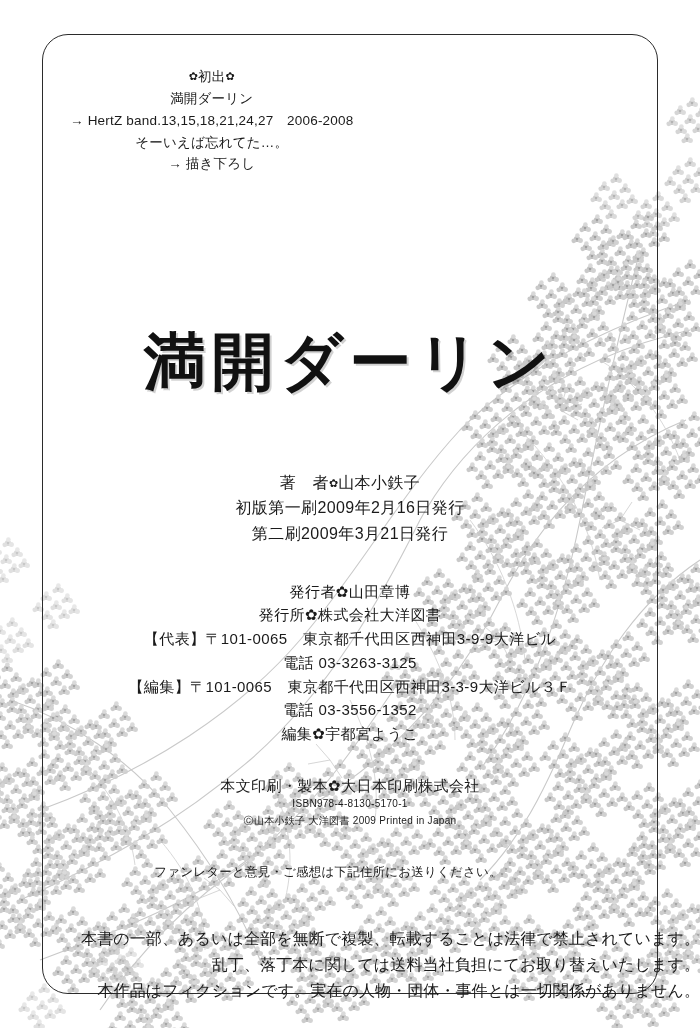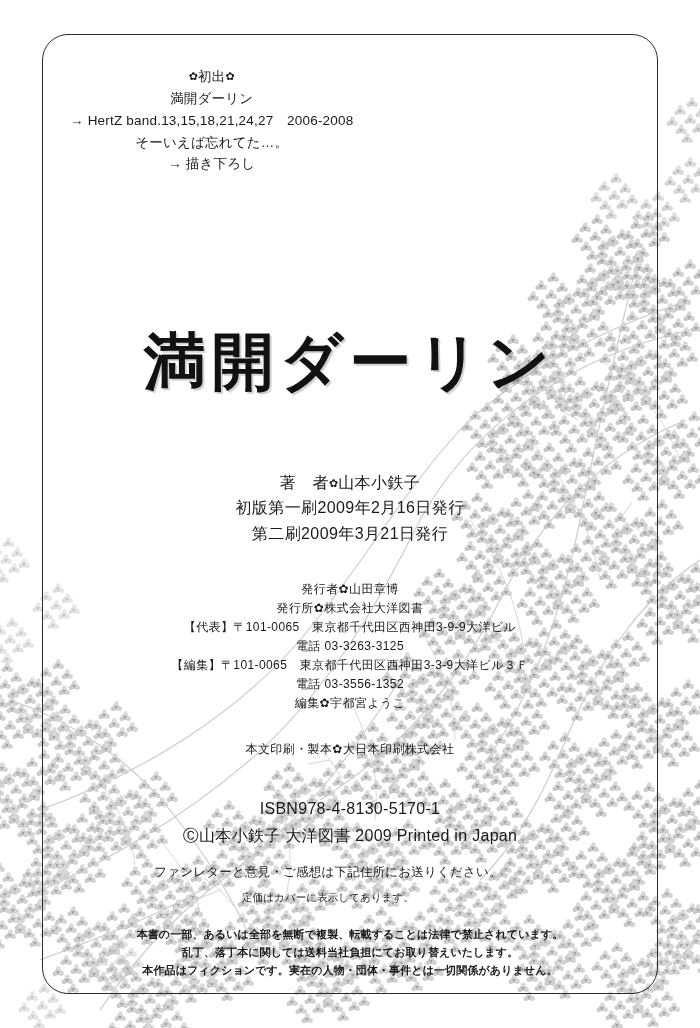--- a/index.html
+++ b/index.html
@@ -72,40 +72,40 @@
   
   .colophon {
     position: absolute;
     left: 0;
     top: 470px;
     width: 700px;
     text-align: center;
   }
   .colophon .grp { margin-bottom: 14px; }
   .colophon .row {
-    font-size: 12px;
+    font-size: 15px;
     line-height: 1.58;
     letter-spacing: 0.4px;
     white-space: nowrap;
   }
   .colophon .row.big {
     font-size: 16px;
   }
   .spacer-14 { height: 14px; }
   .spacer-20 { height: 20px; }
 
   .isbn-block {
     position: absolute;
     left: 0;
     top: 795px;
     width: 700px;
     text-align: center;
   }
   .isbn-block .row {
-    font-size: 16px;
+    font-size: 10px;
     line-height: 1.7;
     letter-spacing: 0.3px;
     white-space: nowrap;
   }
 
   .fanletter {
     position: absolute;
     left: 0;
     top: 862px;
     width: 656px;
@@ -124,25 +124,26 @@
   }
 
   .legal {
     position: absolute;
     left: 0;
     top: 926px;
     width: 700px;
     text-align: center;
   }
   .legal .row {
-    font-size: 11px;
-    font-weight: bold;
+    font-size: 16px;
+    font-weight: normal;
     line-height: 1.62;
     letter-spacing: 0.1px;
     white-space: nowrap;
+    text-align: right;
   }
 </style>
 </head>
 <body>
 
 <svg id="bg-art" viewBox="0 0 700 1028" xmlns="http://www.w3.org/2000/svg" aria-hidden="true">
   <defs>
     <g id="blossom">
       <circle cx="0" cy="0" r="3.1" fill="#bdbdbd"></circle>
       <circle cx="3.4" cy="1.4" r="2.5" fill="#cfcfcf"></circle>
@@ -306,20 +307,19 @@
   </div>
 </div>
 
 <div class="isbn-block">
   <div class="row">ISBN978-4-8130-5170-1</div>
   <div class="row">Ⓒ山本小鉄子 大洋図書 2009 Printed in Japan</div>
 </div>
 
 <div class="fanletter">
   <div class="row">ファンレターと意見・ご感想は下記住所にお送りください。</div>
-  <div class="row price">定価はカバーに表示してあります。</div>
 </div>
 
 <div class="legal">
   <div class="row">本書の一部、あるいは全部を無断で複製、転載することは法律で禁止されています。</div>
   <div class="row">乱丁、落丁本に関しては送料当社負担にてお取り替えいたします。</div>
   <div class="row">本作品はフィクションです。実在の人物・団体・事件とは一切関係がありません。</div>
 </div>
 
 </body></html>

